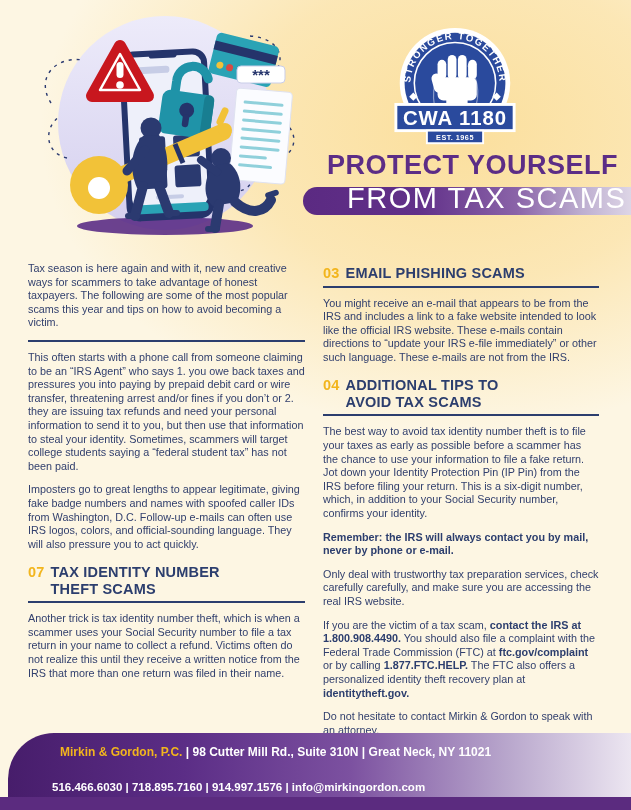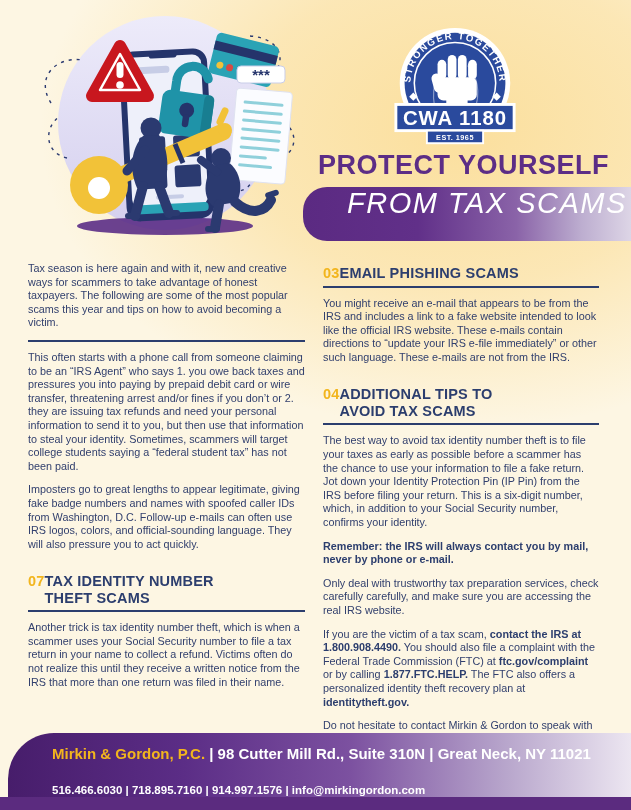--- a/index.html
+++ b/index.html
@@ -8,56 +8,56 @@
   .page {
     position:relative; width:631px; height:810px; overflow:hidden;
     background:
       radial-gradient(420px 300px at 73% 16%, #fbdf9d 0%, rgba(251,223,157,.65) 52%, rgba(251,223,157,0) 100%),
       #fdf6e3;
   }
   
   .illustration { position:absolute; left:15px; top:8px; width:300px; height:235px; }
   .logo { position:absolute; left:392px; top:24px; width:126px; height:126px; }
   .title1 {
-    position:absolute; left:318px; top:150px; width:300px; text-align:left;
+    position:absolute; left:318px; top:150px; width:300px; text-align:right;
     font-size:27px; font-weight:bold; letter-spacing:.5px; color:#5c2d86;
   }
   .banner {
-    position:absolute; left:303px; right:0; top:187px; height:54px;
+    position:absolute; left:303px; right:0; top:187px; height:28px;
     border-radius:24px 0 0 24px;
     background:linear-gradient(90deg,#5b2a82 0%,#613089 35%,#8a63a8 65%,#bdaed0 85%,#ddd5e6 100%);
-    display:flex; align-items:flex-start;font-style:italic;
+    display:flex; align-items:flex-end;
   }
   .banner span {
     color:#ffffff; font-size:29px; letter-spacing:1.5px; padding-left:44px; font-weight:normal;
   }
   
   .columns {
     position:absolute; top:256px; left:28px; width:571px; bottom:66px;
     display:grid; grid-template-columns:277px 276px; column-gap:18px;
     padding-top:6px; overflow:hidden;
   }
   .col { color:#32406e; font-size:10.8px; line-height:13.6px; }
   .col p { margin-bottom:10px; }
   .col p strong { font-weight:bold; color:#2c3e6e; }
   .intro { margin-bottom:12px; }
   section { margin-top:3px; }
-  section + section { margin-top:22px; }
-  .sec-head { display:flex; font-size:14.5px; font-weight:bold; line-height:16.5px; letter-spacing:.2px; }
+  section + section { margin-top:13px; }
+  .sec-head { display:flex; gap:6px; font-size:14.5px; font-weight:bold; line-height:16.5px; letter-spacing:.2px; }
   .sec-num { color:#f2b51d; }
   .sec-title { color:#2c3e6e; white-space:pre-line; }
   .sec-rule { border:0; border-bottom:2.5px solid #2c3e6e; margin:4px 0 9px 0; }
   
   .footer {
     position:absolute; left:8px; right:0; bottom:13px; height:64px;
     border-top-left-radius:46px;
     background:linear-gradient(90deg,#471d6b 0%,#5b2d86 28%,#7c51a0 55%,#b8a6cc 80%,#ece6f1 100%);
     padding:12px 0 0 44px; color:#fff;
   }
-  .footer .line1 { font-size:15px; font-weight:bold; }
+  .footer .line1 { font-size:12px; font-weight:bold;margin-left:8px; }
   .footer .firm { color:#f2b51d; }
   .footer .addr { color:#fff; }
   .footer .line2 { font-size:11.5px; font-weight:bold; margin-top:22px; }
   .bottom-strip { position:absolute; left:0; right:0; bottom:0; height:13px; background:#5b2b7f; }
   svg text { font-family:"Liberation Sans", sans-serif; }
 </style>
 </head>
 <body>
 
 <div class="page">

